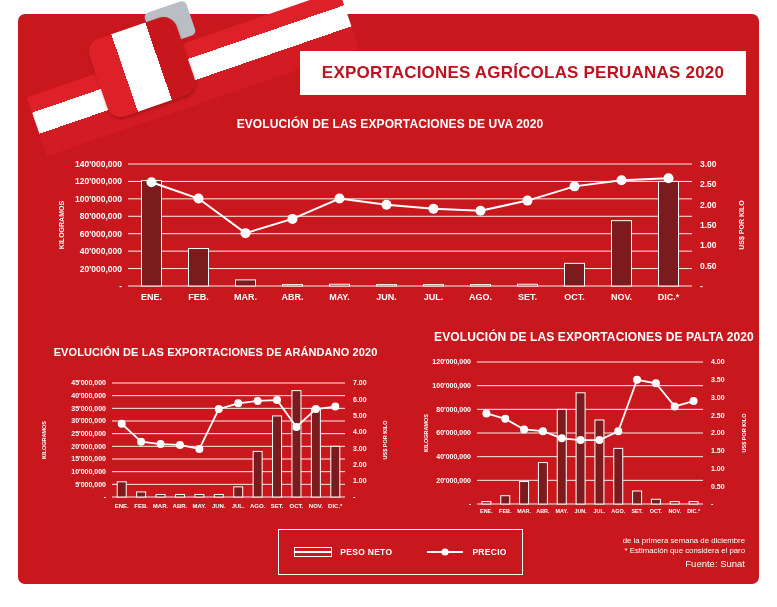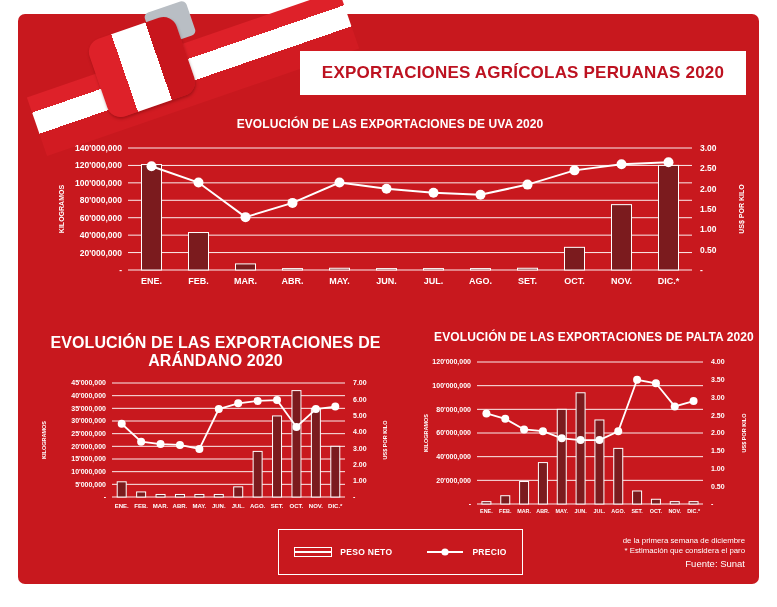--- a/index.html
+++ b/index.html
@@ -15,24 +15,24 @@
         transform:rotate(-19deg);border-radius:5px;z-index:2;}
   .ribbon-knot{position:absolute;left:96px;top:26px;width:92px;height:82px;
         transform:rotate(-19deg);border-radius:14px;z-index:3;
         background:linear-gradient(90deg,#DE2129 0%,#DE2129 30%,#ffffff 30%,#ffffff 69%,#C8161D 69%,#C8161D 100%);
         box-shadow:0 2px 3px rgba(80,0,0,0.35);}
   .banner{position:absolute;left:300px;top:51px;width:446px;height:44px;background:#ffffff;
         z-index:4;display:flex;align-items:center;justify-content:center;}
   .banner span{color:#BD1220;font-size:17px;font-weight:bold;letter-spacing:0.2px;}
   .chart-title{position:absolute;z-index:4;color:#ffffff;font-weight:bold;text-align:center;letter-spacing:0.1px;}
   #title-uva{left:160px;top:117px;width:460px;font-size:12px;}
-  #title-arandano{left:28px;top:334px;width:375px;font-size:16px;}
+  #title-arandano{left:28px;top:346px;width:375px;font-size:11px;}
   #title-palta{left:418px;top:330px;width:352px;font-size:12px;}
   .chart-box{position:absolute;z-index:3;}
-  #chart-uva{left:30px;top:140px;width:730px;height:158px;}
+  #chart-uva{left:30px;top:156px;width:730px;height:158px;}
   #chart-arandano{left:30px;top:368px;width:375px;height:148px;}
   #chart-palta{left:415px;top:352px;width:360px;height:165px;}
   svg text{font-family:"Liberation Sans",sans-serif;}
   .legend{position:absolute;left:278px;top:529px;width:243px;height:44px;border:1px solid #ffffff;
         z-index:4;display:flex;align-items:center;justify-content:center;gap:34px;}
   .legend-item{display:flex;align-items:flex-start;gap:8px;}
   .legend-item span.lbl{color:#ffffff;font-size:8.5px;font-weight:bold;letter-spacing:0.3px;}
   .swatch-bar{display:inline-block;width:36px;height:8px;border:1px solid #ffffff;
         background:linear-gradient(180deg,transparent 0 40%, #ffffff 40% 60%, transparent 60% 100%);}
   .footnote{position:absolute;right:32px;top:536px;width:210px;text-align:right;z-index:4;

